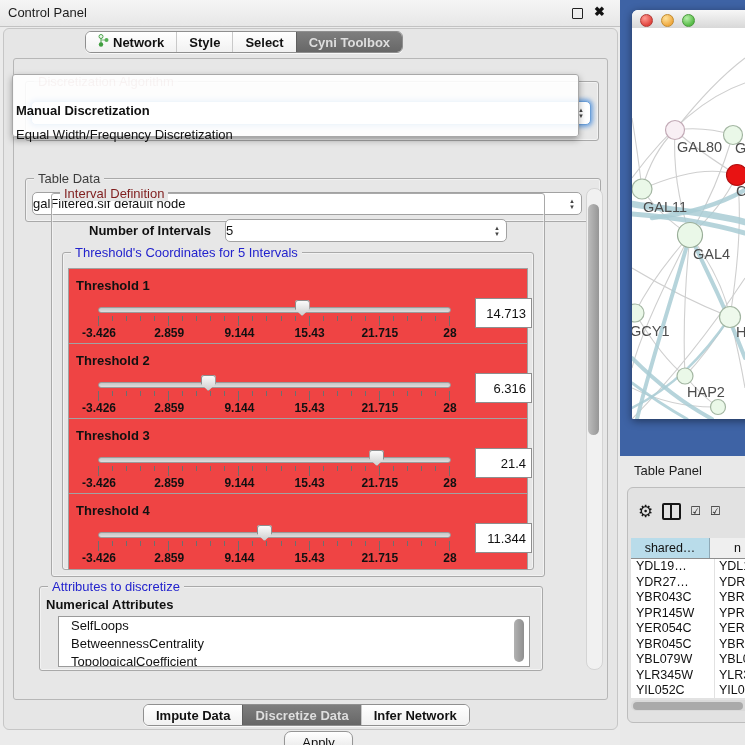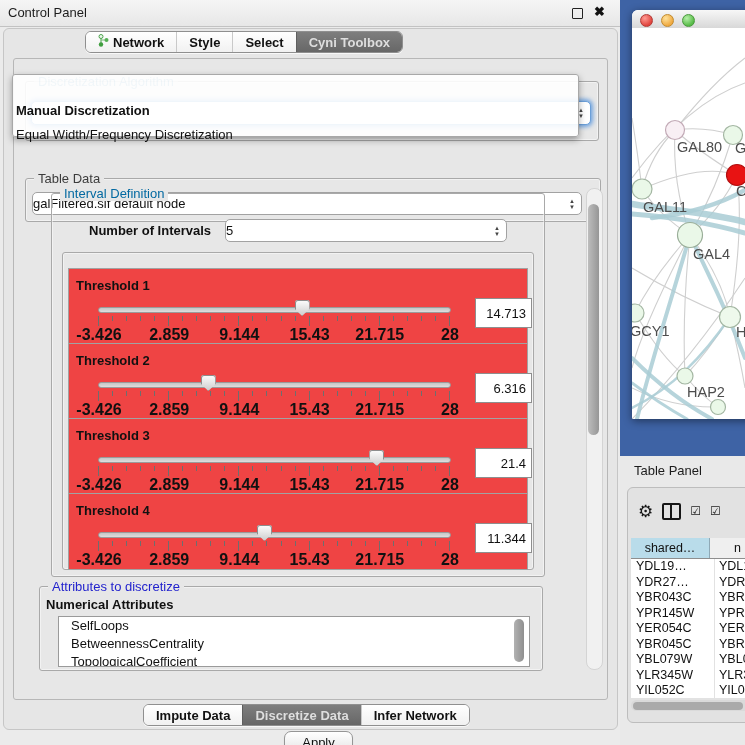--- a/index.html
+++ b/index.html
@@ -30,21 +30,21 @@
   #bottom-tabs{left:143px;top:704px;}
 
   #inner-panel{left:13px;top:58px;width:593px;height:640px;background:#e7e7e7;
       border:1px solid #b7b7b7;border-radius:3px;}
 
   
   .group{position:absolute;border:1px solid #a9a9a9;border-radius:3px;
       box-shadow:inset 0 0 0 1px rgba(255,255,255,.45);}
   .group-title{position:absolute;top:-8px;left:8px;background:#e7e7e7;padding:0 4px;
       font-size:13px;line-height:15px;white-space:nowrap;}
-  .t-green{color:#0369a1;}
+  .t-green{color:#7f1d1d;}
   .t-blue{color:#2323cd;}
   .t-dark{color:#3c3c3c;}
 
   
   .combo{position:absolute;background:#fff;border:1px solid #a2a2a2;border-radius:5px;
       font-size:13px;color:#111;display:flex;align-items:center;padding-left:0;}
   .combo .arrows{position:absolute;right:6px;top:0;bottom:0;display:flex;flex-direction:column;
       justify-content:center;line-height:6px;font-size:6px;color:#444;}
   .focus-ring{box-shadow:0 0 4px 2px rgba(92,152,221,.85);border-color:#6b9fd8;}
 
@@ -60,21 +60,21 @@
   .t-label{position:absolute;left:7px;top:9px;font-size:13px;font-weight:bold;}
   .slider{position:absolute;left:29px;top:28px;width:353px;height:44px;}
   .track{position:absolute;left:0;top:10px;width:351px;height:4px;border:1px solid #9b9b9b;
       border-radius:3px;background:linear-gradient(#c6c6c6,#dedede);}
   .thumb{position:absolute;top:3px;width:15px;height:16px;margin-left:-7px;
       background:linear-gradient(#fefefe,#cccccc);
       clip-path:polygon(0 0,100% 0,100% 55%,50% 100%,0 55%);
       border-radius:3px 3px 0 0;box-shadow:inset 0 0 0 1px #8d8d8d;}
   .ticks{position:absolute;left:0;top:19px;width:353px;height:12px;}
   .tick{position:absolute;width:1px;background:#6e6e6e;top:0;}
-  .ticklabel{position:absolute;top:29px;transform:translateX(-50%);font-size:16px;font-weight:bold;color:#111;white-space:nowrap;}
+  .ticklabel{position:absolute;top:29px;transform:translateX(-50%);font-size:12px;font-weight:bold;color:#111;white-space:nowrap;}
   .valuebox{position:absolute;left:406px;top:29px;width:48px;height:26px;background:#fff;
       border:1px solid #8e8e8e;font-family:"Liberation Sans",sans-serif;font-size:13px;
       text-align:right;padding-right:5px;color:#111;}
 
   
   #attr-list{position:absolute;background:#fff;border:1px solid #9a9a9a;overflow:hidden;}
   .list-item{font-size:13px;padding:1px 0 1px 12px;height:16px;white-space:nowrap;}
   .mini-scroll{position:absolute;border-radius:6px;background:linear-gradient(90deg,#b2b2b2,#8f8f8f);}
 
   #apply-btn{position:absolute;left:270px;top:672px;width:67px;height:22px;
@@ -175,20 +175,21 @@
 
     <div class="group" style="left:37px;top:134px;width:492px;height:382px;">
       <span class="group-title t-green">Interval Definition</span>
       <div class="abs" style="left:37px;top:29px;font-size:13px;font-weight:bold;">Number of Intervals</div>
       <div class="combo" style="left:173px;top:25px;width:280px;height:21px;">
         <span>5</span>
         <span class="arrows">▲<br>▼</span>
       </div>
 
       <div class="group" style="left:10px;top:58px;width:470px;height:316px;">
+        <span class="group-title t-blue">Threshold's Coordinates for 5 Intervals</span>
         <div id="threshold-stack" class="abs" style="left:0;top:0;width:470px;height:316px;">
             <div class="tpanel" style="top: 15px; left: 5px; width: 458px;">
               <div class="t-label">Threshold 1</div>
               <div class="slider">
                 <div class="track"></div>
                 <div class="thumb" style="left: 203.596px;"></div>
                 <div class="ticks">
                   <div class="tick" style="left: 0px; height: 10px;"></div>
                   <div class="tick" style="left: 14.04px; height: 5px;"></div>
                   <div class="tick" style="left: 28.08px; height: 5px;"></div>

